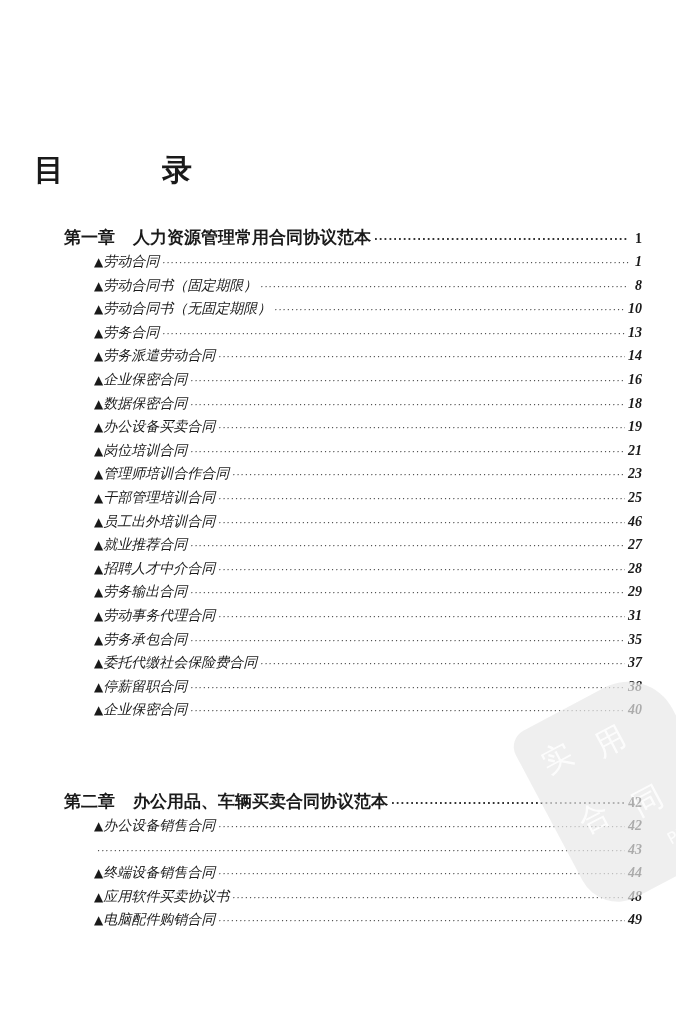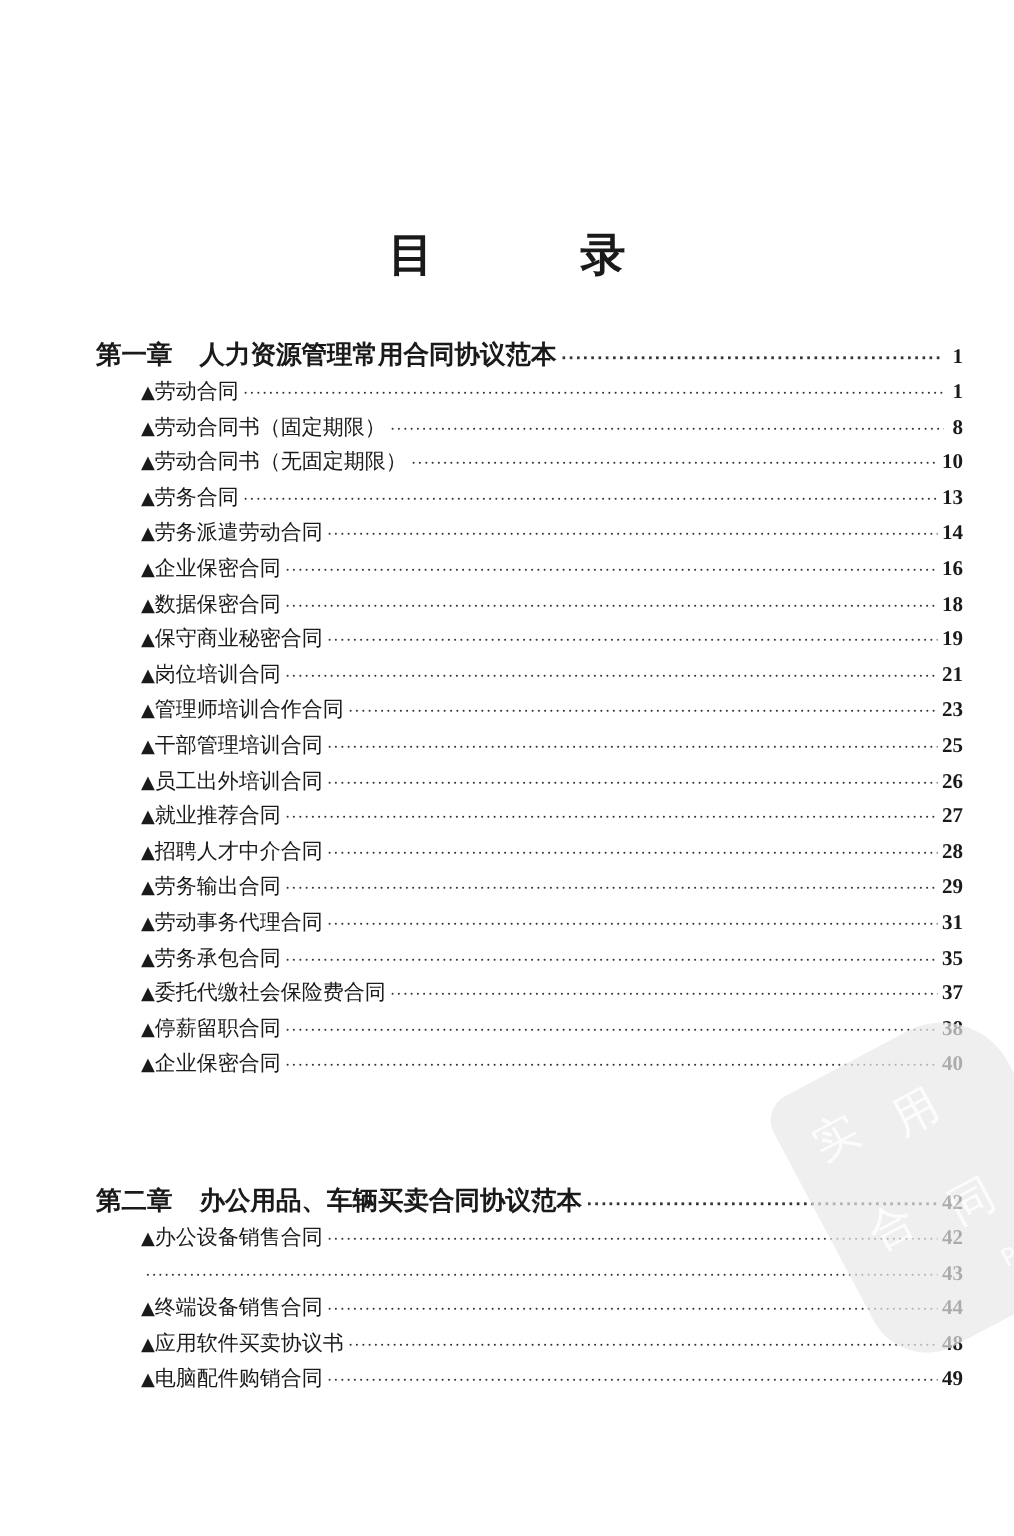--- a/index.html
+++ b/index.html
@@ -1,34 +1,34 @@
 <!DOCTYPE html>
 <html><head>
 <meta charset="utf-8">
 <style>
   html, body { margin: 0; padding: 0; }
   body {
     width: 676px; height: 1024px; background: #ffffff; position: relative; overflow: hidden;
     font-family: "DejaVu Serif", "Liberation Serif", serif; color: #1a1a1a;
   }
   .title {
-    position: absolute; top: 150px; left: 0; width: 676px; text-align: center;
+    position: absolute; top: 150px; left: 0; width: 676px; 
     font-size: 30px; font-weight: bold; letter-spacing: 34px; text-indent: 34px;
     font-family: "DejaVu Sans", sans-serif;
   }
   .toc { position: absolute; left: 64px; width: 578px; }
   .row { display: flex; align-items: baseline; height: 23.6px; line-height: 23.6px; white-space: nowrap; }
   .row .label { flex: 0 0 auto; }
   .row .leader { flex: 1 1 auto; overflow: hidden; margin: 0 3px; color: #333; letter-spacing: 1px; font-size: 10px; }
   .row .leader::before { content: "························································································································································"; }
   .row .page { flex: 0 0 auto; font-family: "Liberation Serif", serif; font-weight: bold; font-size: 14px; min-width: 10px; text-align: right; }
   .chapter { font-family: "DejaVu Sans", sans-serif; font-weight: bold; font-size: 17px; height: 26px; line-height: 26px; }
   .chapter .page { font-size: 14px; }
   .chapter .num { margin-right: 18px; }
-  .entry { padding-left: 30px; font-size: 14px; }
+  .entry { padding-left: 30px; font-size: 14px; font-style: italic; }
   .entry .tri { font-size: 12px; }
   .watermark {
     position: absolute; left: 545px; top: 690px; width: 160px; height: 200px;
     background: #e9e9e9; transform: rotate(-28deg); border-radius: 18px 50px 10px 40px; opacity: 0.7;
   }
   .watermark span {
     position: absolute; color: #ffffff; font-size: 30px; font-family: "DejaVu Sans", sans-serif; opacity: 0.9;
   }
 </style>
 </head>
@@ -71,21 +71,21 @@
       <span class="label"><span class="tri">▲</span><span>企业保密合同</span></span>
       <span class="leader"></span>
       <span class="page">16</span>
     </div>
     <div class="row entry">
       <span class="label"><span class="tri">▲</span><span>数据保密合同</span></span>
       <span class="leader"></span>
       <span class="page">18</span>
     </div>
     <div class="row entry">
-      <span class="label"><span class="tri">▲</span><span>保守商业秘密合同</span></span>
+      <span class="label"><span class="tri">▲</span><span>办公设备买卖合同</span></span>
       <span class="leader"></span>
       <span class="page">19</span>
     </div>
     <div class="row entry">
       <span class="label"><span class="tri">▲</span><span>岗位培训合同</span></span>
       <span class="leader"></span>
       <span class="page">21</span>
     </div>
     <div class="row entry">
       <span class="label"><span class="tri">▲</span><span>管理师培训合作合同</span></span>
@@ -93,21 +93,21 @@
       <span class="page">23</span>
     </div>
     <div class="row entry">
       <span class="label"><span class="tri">▲</span><span>干部管理培训合同</span></span>
       <span class="leader"></span>
       <span class="page">25</span>
     </div>
     <div class="row entry">
       <span class="label"><span class="tri">▲</span><span>员工出外培训合同</span></span>
       <span class="leader"></span>
-      <span class="page">26</span>
+      <span class="page">46</span>
     </div>
     <div class="row entry">
       <span class="label"><span class="tri">▲</span><span>就业推荐合同</span></span>
       <span class="leader"></span>
       <span class="page">27</span>
     </div>
     <div class="row entry">
       <span class="label"><span class="tri">▲</span><span>招聘人才中介合同</span></span>
       <span class="leader"></span>
       <span class="page">28</span>

